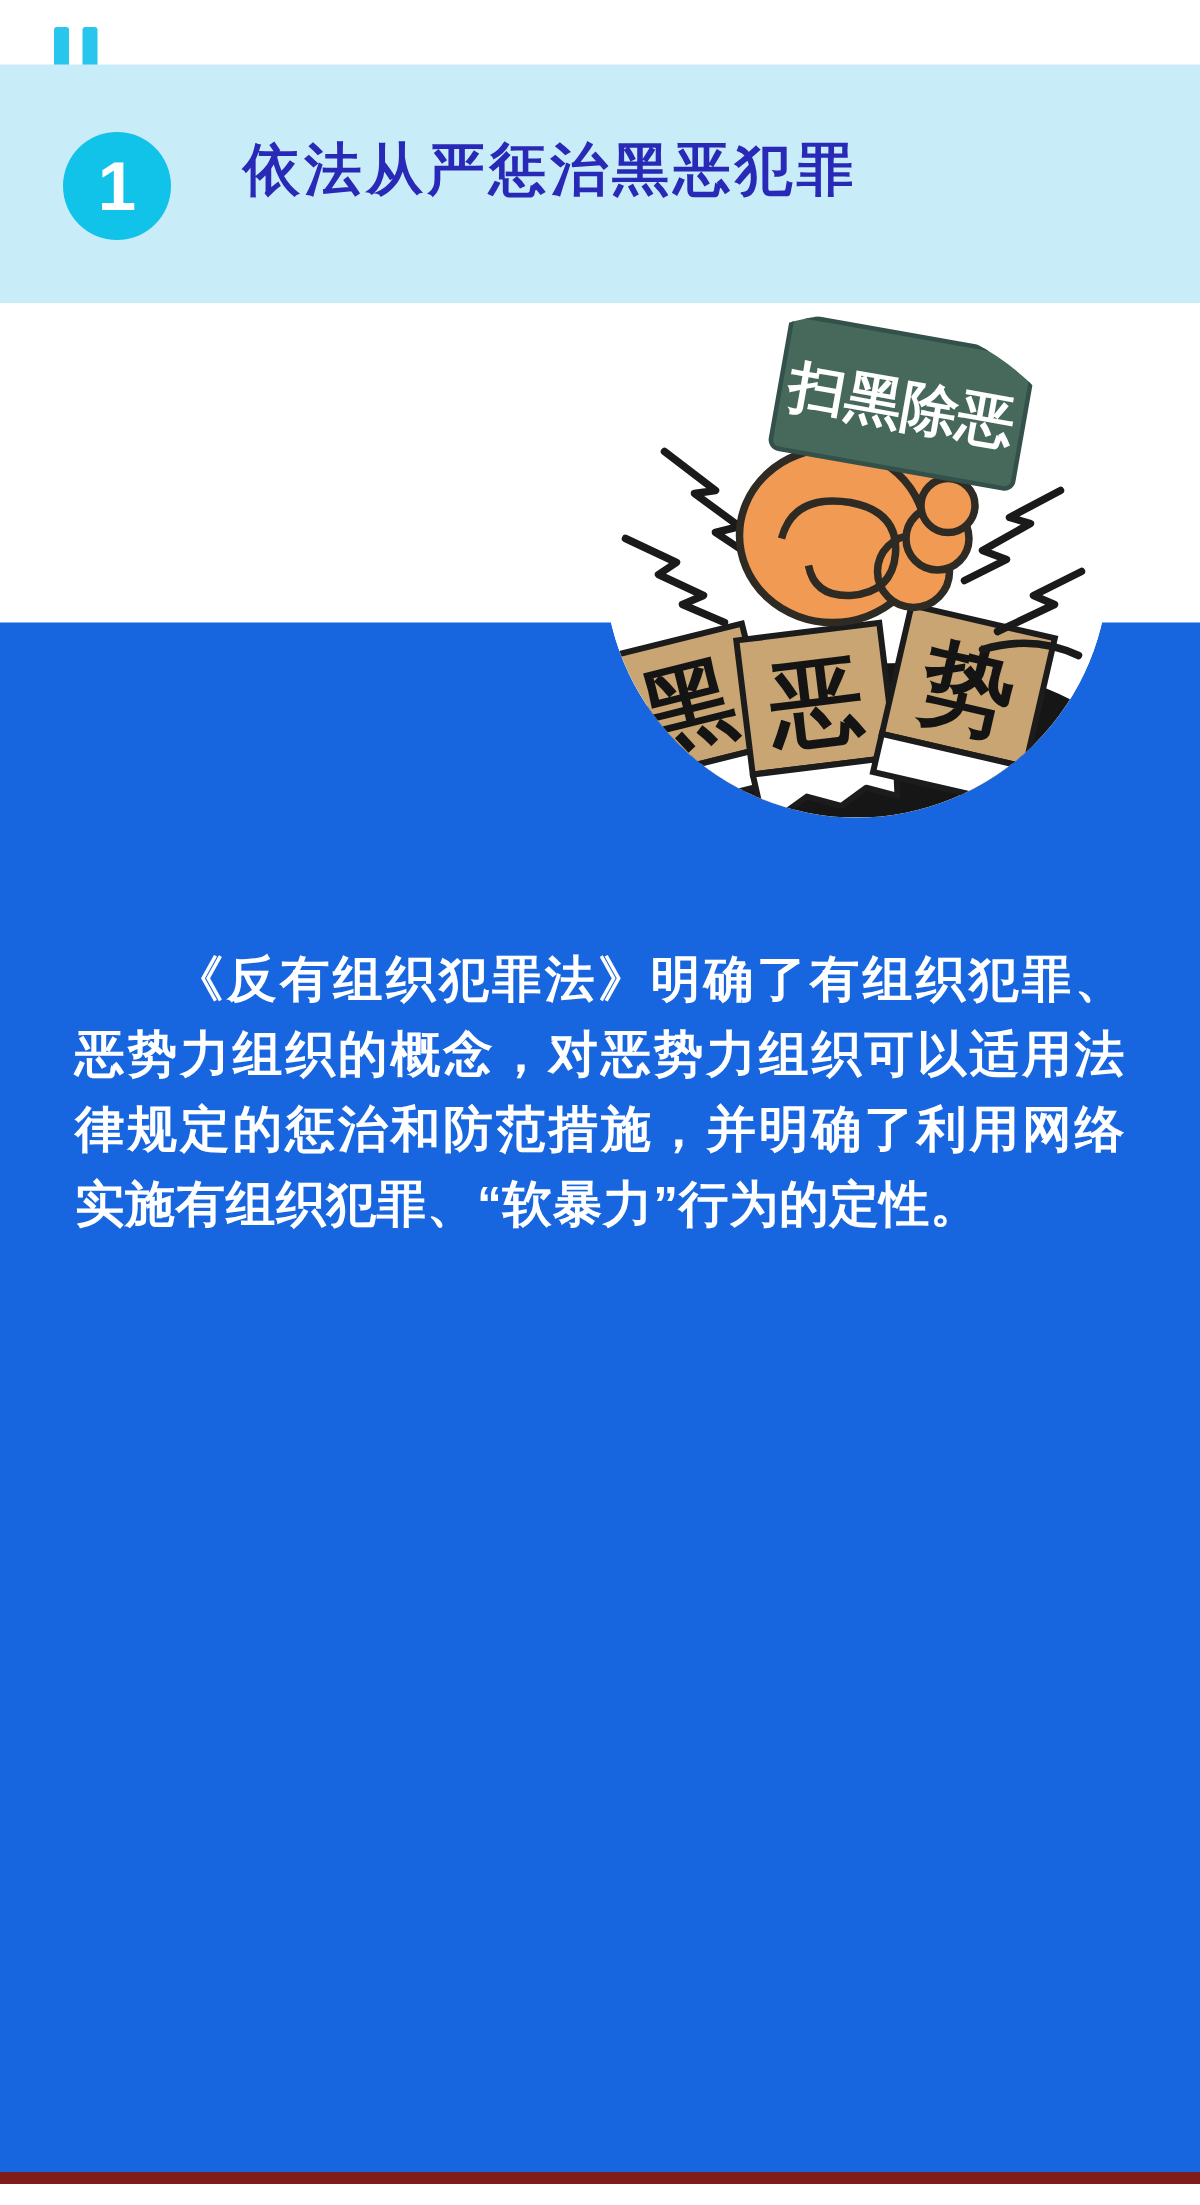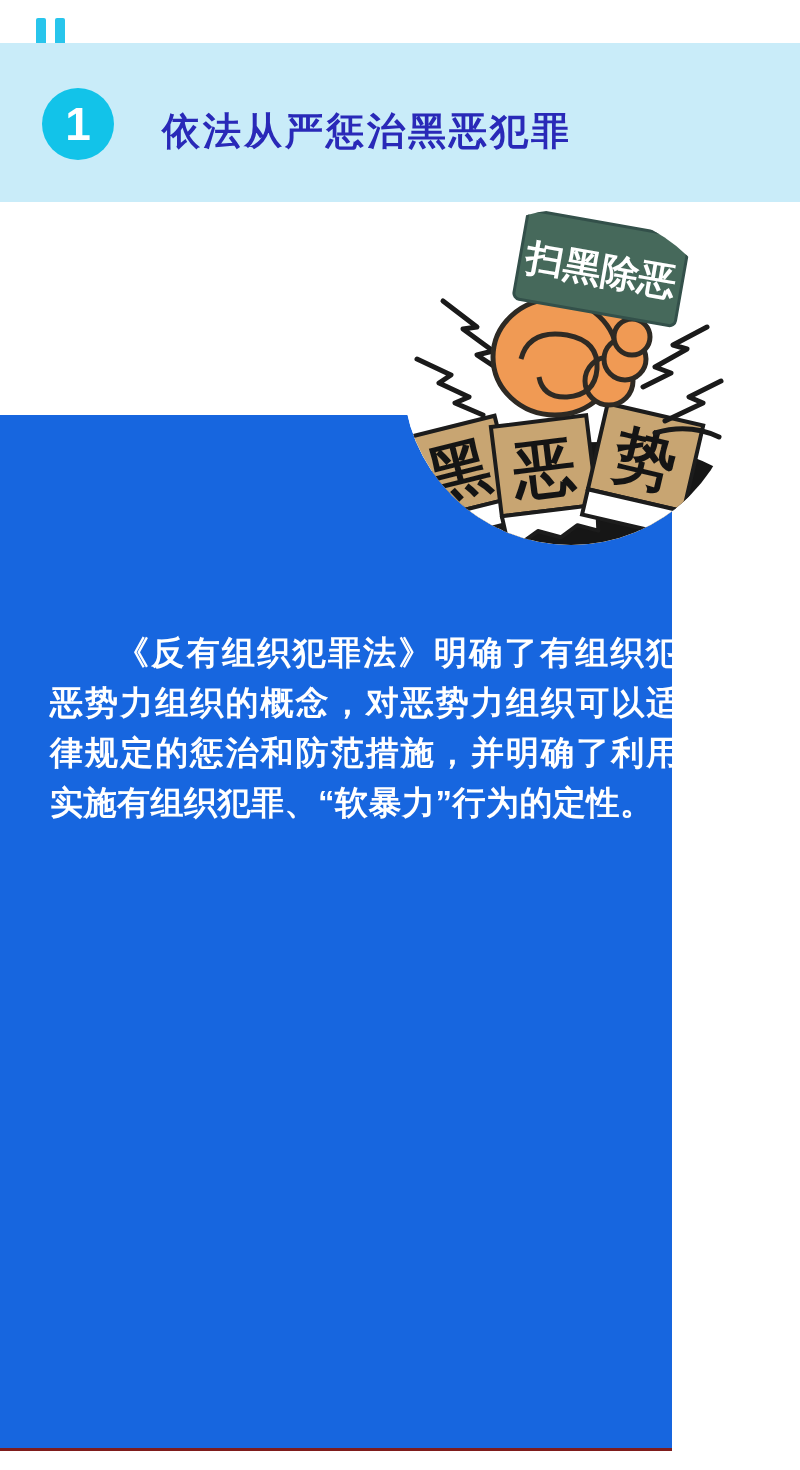--- a/index.html
+++ b/index.html
@@ -14,33 +14,33 @@
   
   .band{position:absolute;left:0;top:43px;width:800px;height:159px;background:#c9ecf9;}
   
   .num-circle{
     position:absolute;left:42px;top:88px;width:72px;height:72px;border-radius:50%;
     background:#12c3e9;color:#ffffff;font-size:46px;font-weight:bold;
     display:flex;align-items:center;justify-content:center;
   }
   
   .sec-title{
-    position:absolute;left:162px;top:106px;font-size:38px;font-weight:bold;
+    position:absolute;left:162px;top:88px;font-size:38px;font-weight:bold;
     color:#2929b8;letter-spacing:3px;white-space:nowrap;
   }
   
   .illus{
     position:absolute;left:403px;top:209px;width:336px;height:336px;border-radius:50%;
     background:#ffffff;z-index:2;
   }
   .illus svg{display:block;width:336px;height:336px;}
   
   .panel{
-    position:absolute;left:0;top:415px;width:672px;height:1033px;
-    background:#1766df;border-bottom:3px solid #7f1d1d;box-sizing:content-box;z-index:1;text-decoration:underline;
+    position:absolute;left:0;top:415px;width:800px;height:1033px;
+    background:#1766df;border-bottom:8px solid #7f1d1d;box-sizing:content-box;z-index:1;text-decoration:underline;
   }
   .panel-inner{
     position:absolute;left:50px;top:213px;width:700px;
     color:#ffffff;font-size:33px;line-height:50px;font-weight:bold;
     text-align:justify;letter-spacing:0.5px;
   }
   .panel-inner p{margin:0;text-indent:2em;}
   .panel-inner p + p{margin-top:7px;}
 </style>
 </head>

